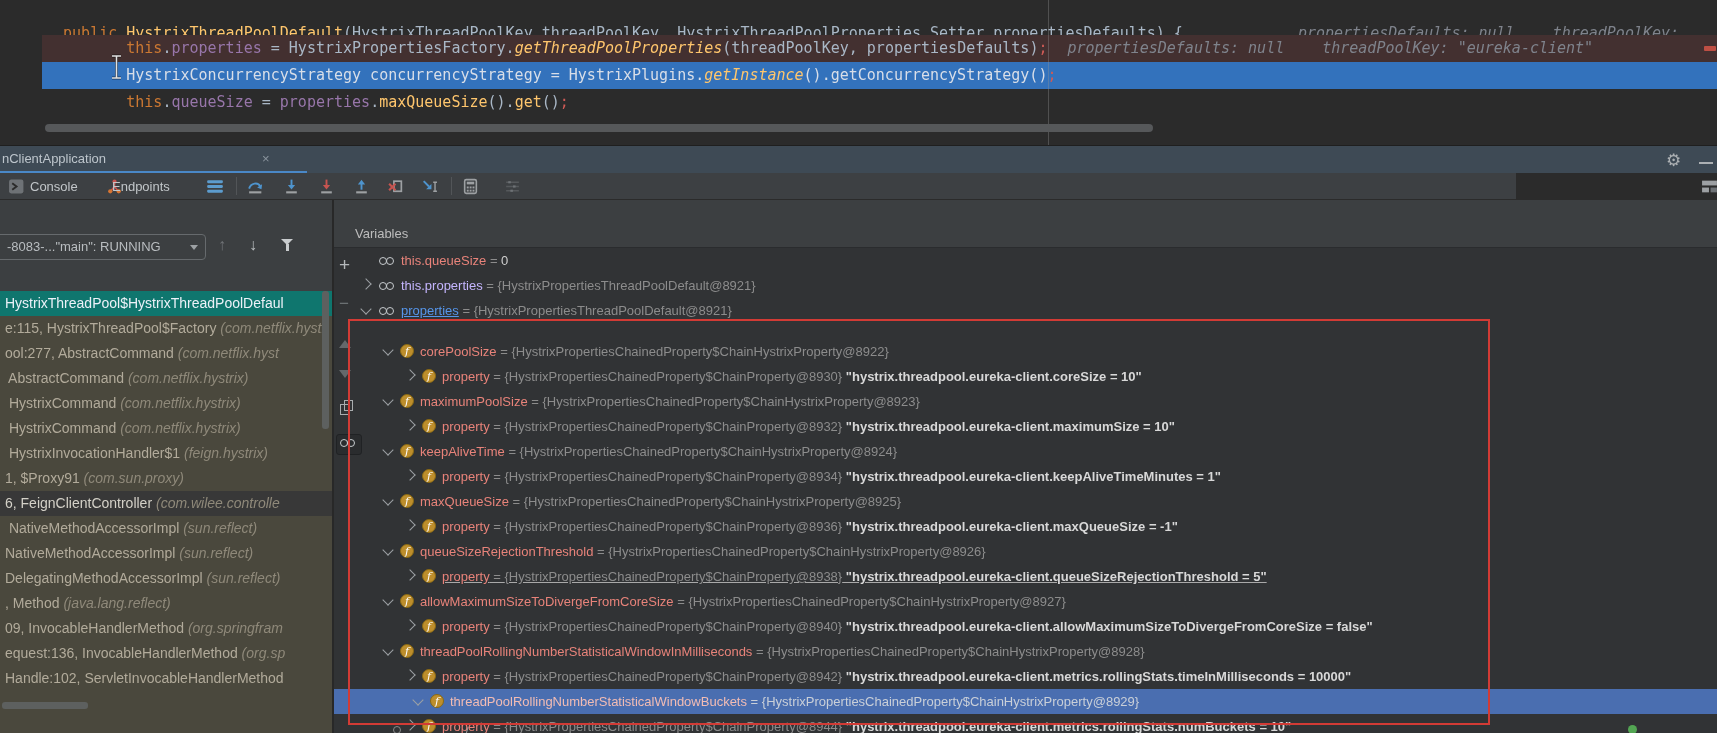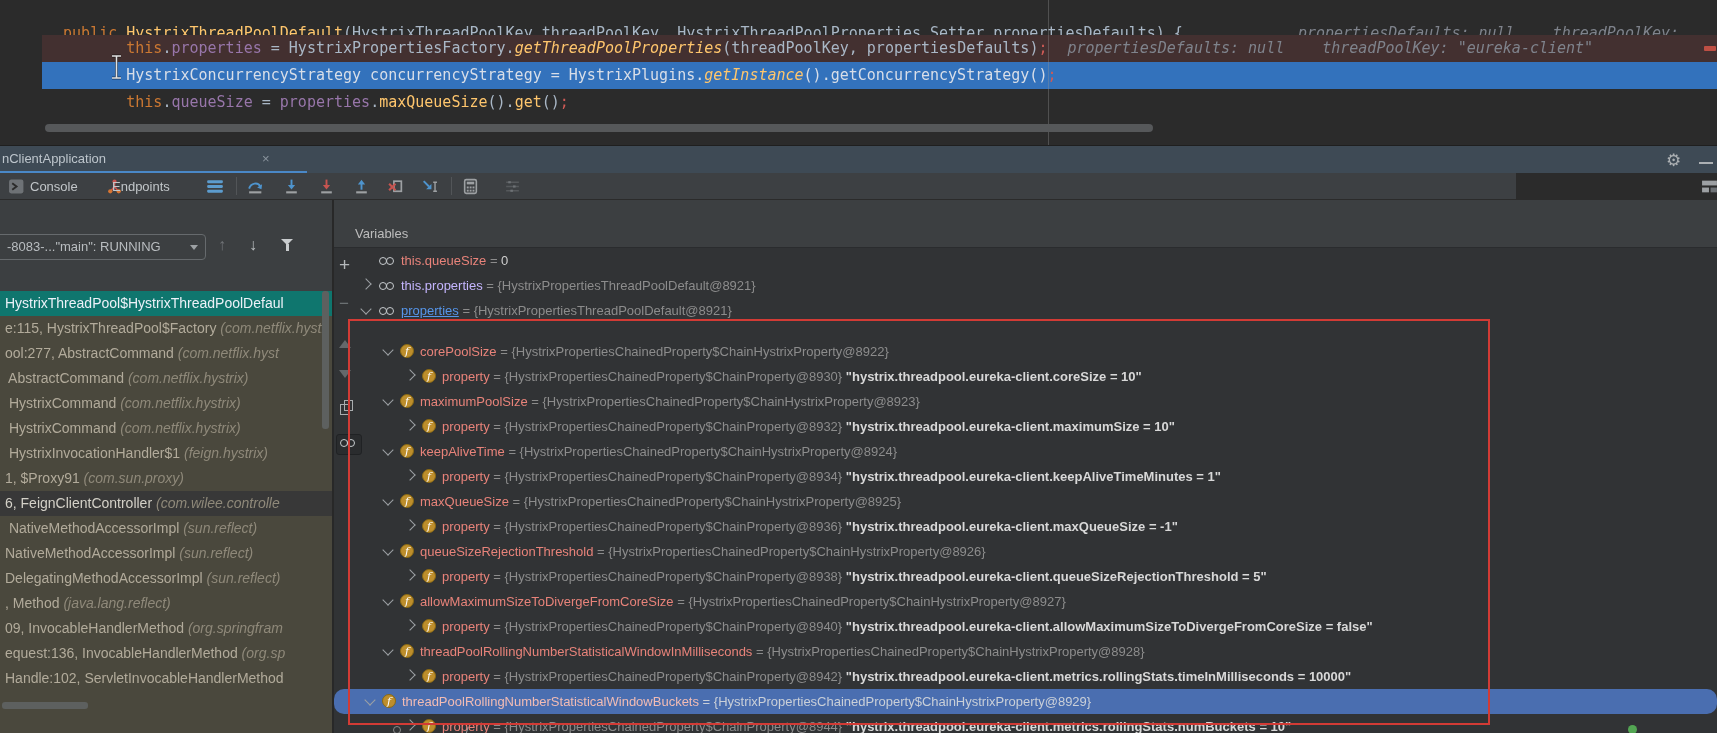--- a/index.html
+++ b/index.html
@@ -287,26 +287,26 @@
             <div class="trow" style="padding-left: 28px;"><span class="chevbox"><span class="chev open"></span></span><span class="oo-ic"></span><span class="vname blueu">properties</span><span class="veq"> = </span><span class="vref">{HystrixPropertiesThreadPoolDefault@8921}</span></div>
             <div class="trow" style="padding-left: 50px; margin-top: 16px;"><span class="chevbox"><span class="chev open"></span></span><span class="f-ic"></span><span class="vname pink">corePoolSize</span><span class="veq"> = </span><span class="vref">{HystrixPropertiesChainedProperty$ChainHystrixProperty@8922}</span></div>
             <div class="trow" style="padding-left: 72px;"><span class="chevbox"><span class="chev closed"></span></span><span class="f-ic"></span><span class="vname pink">property</span><span class="veq"> = </span><span class="vref">{HystrixPropertiesChainedProperty$ChainProperty@8930}</span><span class="vval "> "hystrix.threadpool.eureka-client.coreSize = 10"</span></div>
             <div class="trow" style="padding-left: 50px;"><span class="chevbox"><span class="chev open"></span></span><span class="f-ic"></span><span class="vname pink">maximumPoolSize</span><span class="veq"> = </span><span class="vref">{HystrixPropertiesChainedProperty$ChainHystrixProperty@8923}</span></div>
             <div class="trow" style="padding-left: 72px;"><span class="chevbox"><span class="chev closed"></span></span><span class="f-ic"></span><span class="vname pink">property</span><span class="veq"> = </span><span class="vref">{HystrixPropertiesChainedProperty$ChainProperty@8932}</span><span class="vval "> "hystrix.threadpool.eureka-client.maximumSize = 10"</span></div>
             <div class="trow" style="padding-left: 50px;"><span class="chevbox"><span class="chev open"></span></span><span class="f-ic"></span><span class="vname pink">keepAliveTime</span><span class="veq"> = </span><span class="vref">{HystrixPropertiesChainedProperty$ChainHystrixProperty@8924}</span></div>
             <div class="trow" style="padding-left: 72px;"><span class="chevbox"><span class="chev closed"></span></span><span class="f-ic"></span><span class="vname pink">property</span><span class="veq"> = </span><span class="vref">{HystrixPropertiesChainedProperty$ChainProperty@8934}</span><span class="vval "> "hystrix.threadpool.eureka-client.keepAliveTimeMinutes = 1"</span></div>
             <div class="trow" style="padding-left: 50px;"><span class="chevbox"><span class="chev open"></span></span><span class="f-ic"></span><span class="vname pink">maxQueueSize</span><span class="veq"> = </span><span class="vref">{HystrixPropertiesChainedProperty$ChainHystrixProperty@8925}</span></div>
             <div class="trow" style="padding-left: 72px;"><span class="chevbox"><span class="chev closed"></span></span><span class="f-ic"></span><span class="vname pink">property</span><span class="veq"> = </span><span class="vref">{HystrixPropertiesChainedProperty$ChainProperty@8936}</span><span class="vval "> "hystrix.threadpool.eureka-client.maxQueueSize = -1"</span></div>
             <div class="trow" style="padding-left: 50px;"><span class="chevbox"><span class="chev open"></span></span><span class="f-ic"></span><span class="vname pink">queueSizeRejectionThreshold</span><span class="veq"> = </span><span class="vref">{HystrixPropertiesChainedProperty$ChainHystrixProperty@8926}</span></div>
-            <div class="trow" style="padding-left: 72px;"><span class="chevbox"><span class="chev closed"></span></span><span class="f-ic"></span><span class="vname pink">property</span><span class="veq"> = </span><span class="vref">{HystrixPropertiesChainedProperty$ChainProperty@8938}</span><span class="vval "> "hystrix.threadpool.eureka-client.queueSizeRejectionThreshold = 5"</span></div>
+            <div class="trow" style="padding-left: 72px; text-decoration: underline;"><span class="chevbox"><span class="chev closed"></span></span><span class="f-ic"></span><span class="vname pink">property</span><span class="veq"> = </span><span class="vref">{HystrixPropertiesChainedProperty$ChainProperty@8938}</span><span class="vval "> "hystrix.threadpool.eureka-client.queueSizeRejectionThreshold = 5"</span></div>
             <div class="trow" style="padding-left: 50px;"><span class="chevbox"><span class="chev open"></span></span><span class="f-ic"></span><span class="vname pink">allowMaximumSizeToDivergeFromCoreSize</span><span class="veq"> = </span><span class="vref">{HystrixPropertiesChainedProperty$ChainHystrixProperty@8927}</span></div>
             <div class="trow" style="padding-left: 72px;"><span class="chevbox"><span class="chev closed"></span></span><span class="f-ic"></span><span class="vname pink">property</span><span class="veq"> = </span><span class="vref">{HystrixPropertiesChainedProperty$ChainProperty@8940}</span><span class="vval "> "hystrix.threadpool.eureka-client.allowMaximumSizeToDivergeFromCoreSize = false"</span></div>
             <div class="trow" style="padding-left: 50px;"><span class="chevbox"><span class="chev open"></span></span><span class="f-ic"></span><span class="vname pink">threadPoolRollingNumberStatisticalWindowInMilliseconds</span><span class="veq"> = </span><span class="vref">{HystrixPropertiesChainedProperty$ChainHystrixProperty@8928}</span></div>
             <div class="trow" style="padding-left: 72px;"><span class="chevbox"><span class="chev closed"></span></span><span class="f-ic"></span><span class="vname pink">property</span><span class="veq"> = </span><span class="vref">{HystrixPropertiesChainedProperty$ChainProperty@8942}</span><span class="vval "> "hystrix.threadpool.eureka-client.metrics.rollingStats.timeInMilliseconds = 10000"</span></div>
-            <div class="trow tsel" style="padding-left: 32px; border-radius: 10px;"><span class="chevbox"><span class="chev open"></span></span><span class="f-ic"></span><span class="vname pink">threadPoolRollingNumberStatisticalWindowBuckets</span><span class="veq"> = </span><span class="vref">{HystrixPropertiesChainedProperty$ChainHystrixProperty@8929}</span></div>
+            <div class="trow tsel" style="padding-left: 80px;"><span class="chevbox"><span class="chev open"></span></span><span class="f-ic"></span><span class="vname pink">threadPoolRollingNumberStatisticalWindowBuckets</span><span class="veq"> = </span><span class="vref">{HystrixPropertiesChainedProperty$ChainHystrixProperty@8929}</span></div>
             <div class="trow" style="padding-left: 72px;"><span class="chevbox"><span class="chev closed"></span></span><span class="f-ic"></span><span class="vname pink">property</span><span class="veq"> = </span><span class="vref">{HystrixPropertiesChainedProperty$ChainProperty@8944}</span><span class="vval "> "hystrix.threadpool.eureka-client.metrics.rollingStats.numBuckets = 10"</span></div>
           </div>
         <div class="strip">
           <span class="sicon plus">+</span>
           <span class="sicon minus">−</span>
           <span class="sicon tri-up"></span>
           <span class="sicon tri-down"></span>
           <span class="copy-ic"></span>
           <span class="oo-box">
               <span class="oo-ic"></span>

